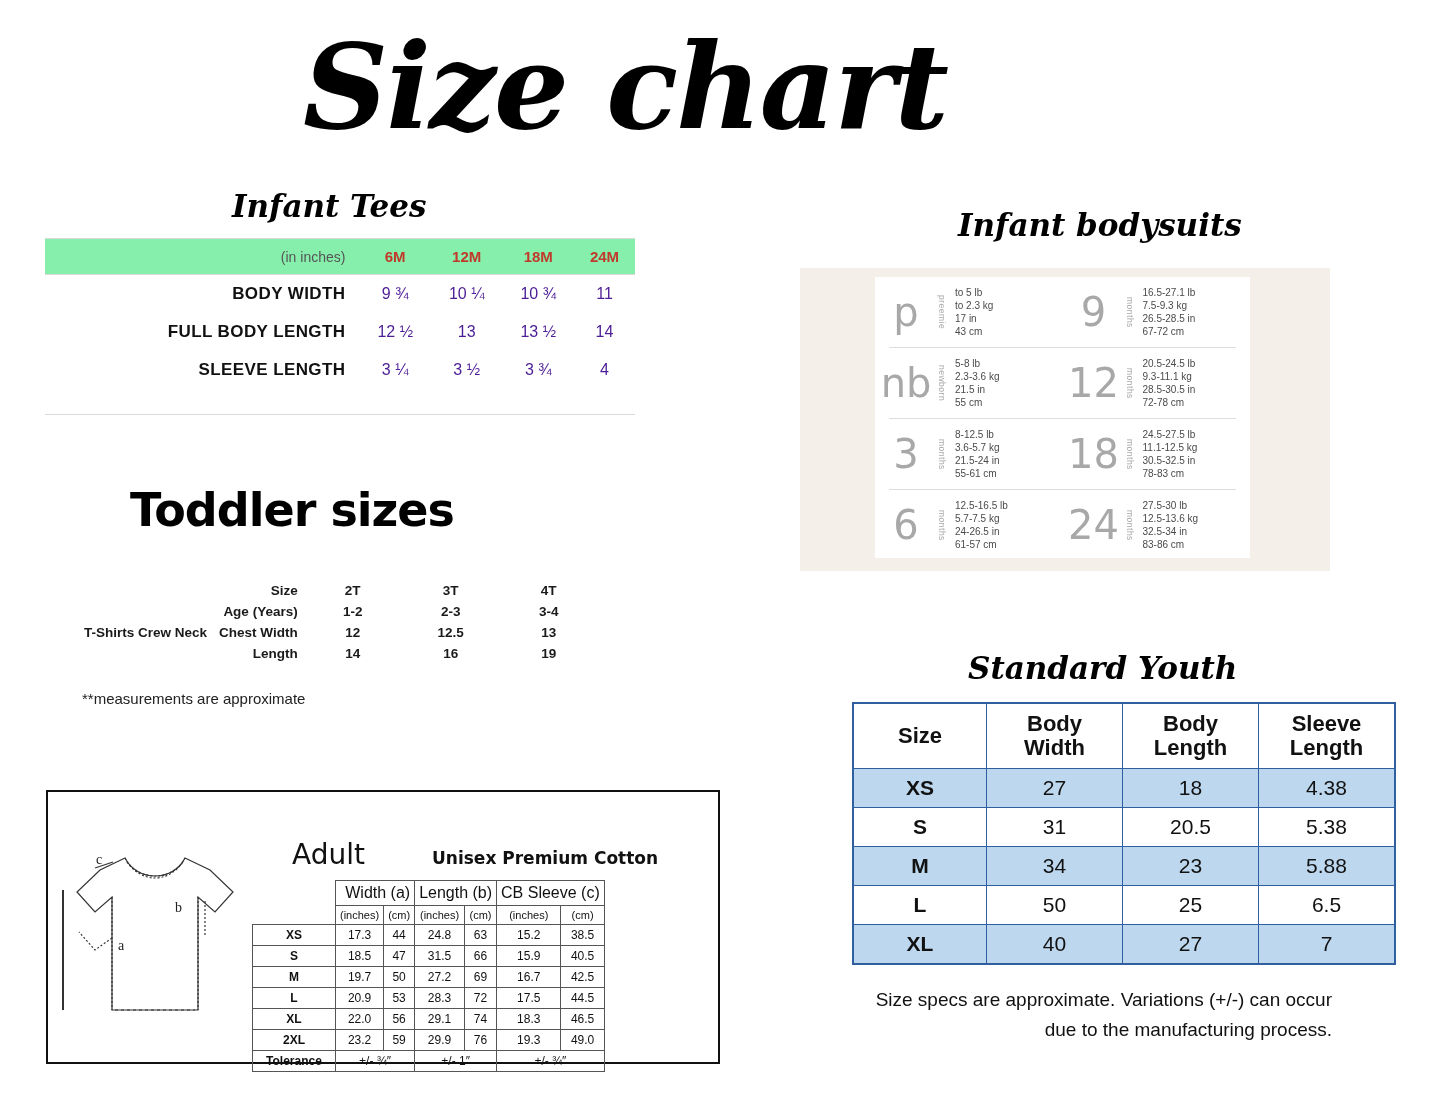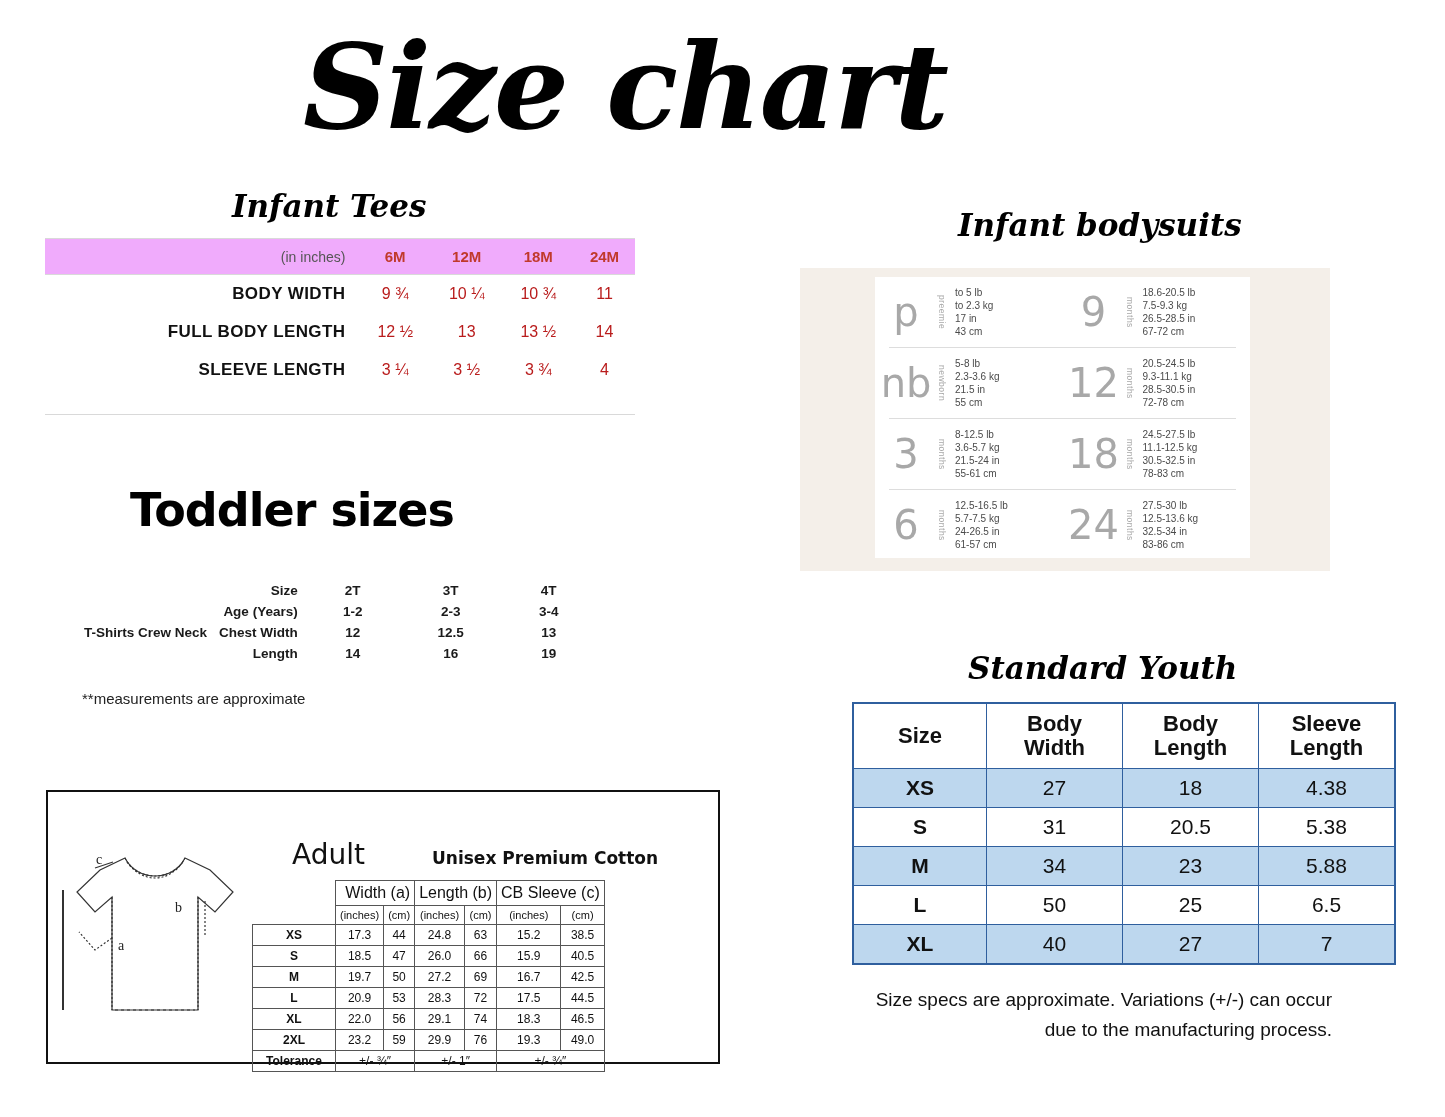--- a/index.html
+++ b/index.html
@@ -45,21 +45,21 @@
     border-collapse: collapse;
     width: 590px;
     font-size: 15.5px;
   }
   table.tees thead th {
     font-size: 15px;
     font-weight: bold;
     color: #c0392b;
     padding: 9px 4px;
     text-align: center;
-    background: #f0abfc;
+    background: #86efac;
     border-top: 1px solid #d9d9d9;
     border-bottom: 1px solid #d9d9d9;
   }
   table.tees thead th.unitcell {
     color: #555;
     font-weight: normal;
     text-align: right;
     padding-right: 14px;
     font-size: 14px;
   }
@@ -69,21 +69,21 @@
     font-size: 17px;
     letter-spacing: .4px;
     padding: 9px 14px 9px 0;
     color: #111;
     white-space: nowrap;
   }
   table.tees tbody td {
     text-align: center;
     padding: 9px 4px;
     font-size: 16px;
-    color: #b91c1c;
+    color: #4c1d95;
   }
   #tees-bottom-rule {
     left: 45px; top: 414px; width: 590px; height: 1px; background: #d9d9d9;
   }
 
   
   #toddler-head {
     left: 130px; top: 483px;
     font-family: "DejaVu Sans", sans-serif;
     font-weight: bold;
@@ -343,21 +343,21 @@
       <td>44</td>
       <td>24.8</td>
       <td>63</td>
       <td>15.2</td>
       <td>38.5</td>
     </tr>
     <tr>
       <td class="sz">S</td>
       <td>18.5</td>
       <td>47</td>
-      <td>26.0</td>
+      <td>31.5</td>
       <td>66</td>
       <td>15.9</td>
       <td>40.5</td>
     </tr>
     <tr>
       <td class="sz">M</td>
       <td>19.7</td>
       <td>50</td>
       <td>27.2</td>
       <td>69</td>
@@ -412,21 +412,21 @@
         <div>to 5 lb</div>
         <div>to 2.3 kg</div>
         <div>17 in</div>
         <div>43 cm</div>
       </div>
     </div>
     <div class="bs-half">
       <div class="bs-num">9</div>
       <div class="bs-unit">months</div>
       <div class="bs-lines">
-        <div>18.6-20.5 lb</div>
+        <div>16.5-27.1 lb</div>
         <div>7.5-9.3 kg</div>
         <div>26.5-28.5 in</div>
         <div>67-72 cm</div>
       </div>
     </div>
   </div>
   <div class="bs-sep"></div>
   <div class="bs-row">
     <div class="bs-half">
       <div class="bs-num">nb</div>

